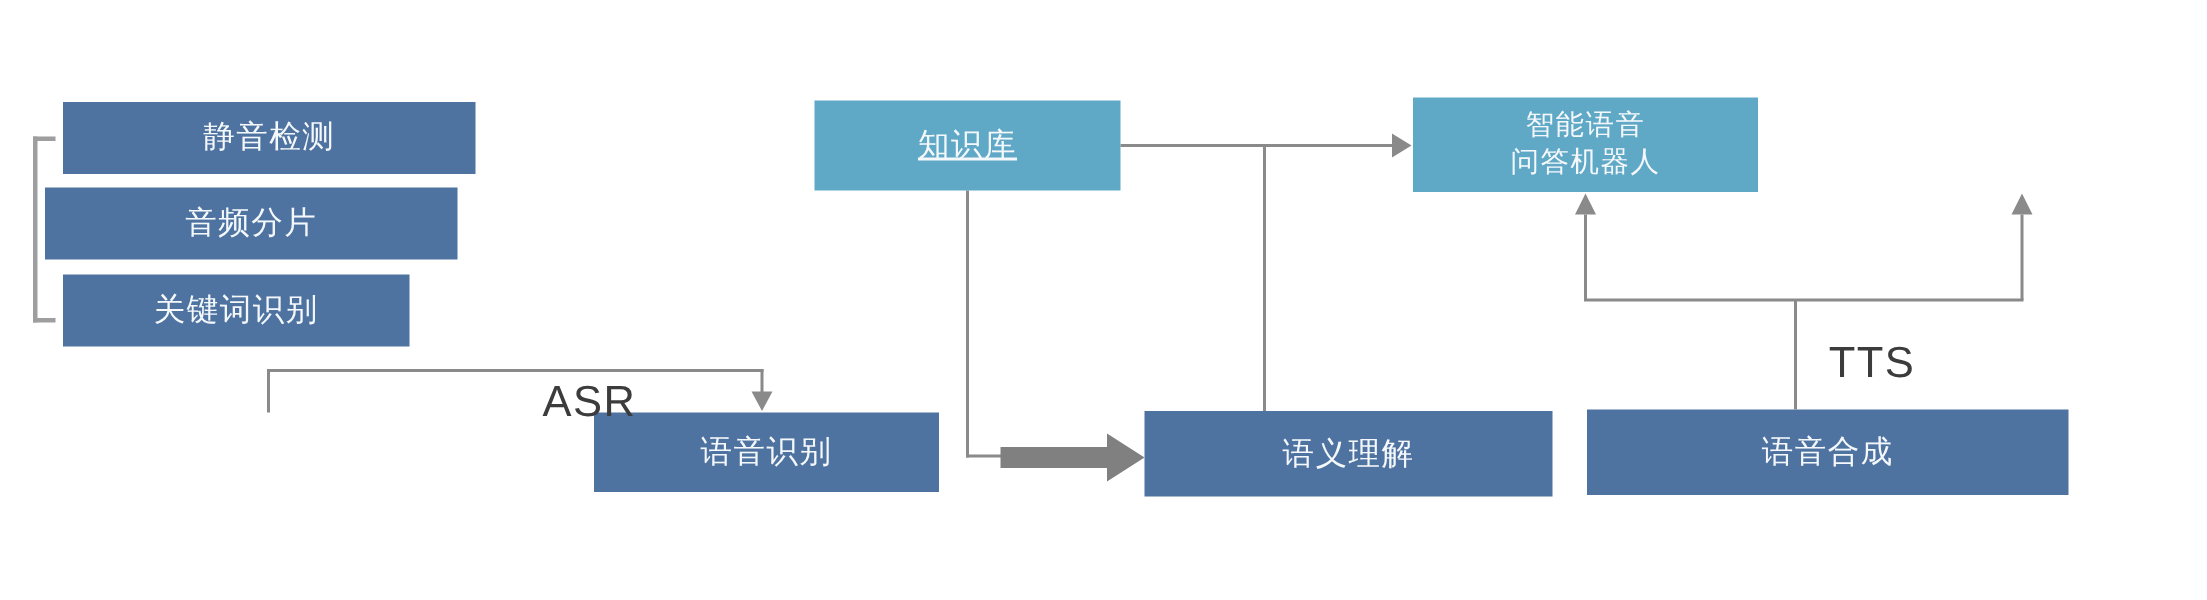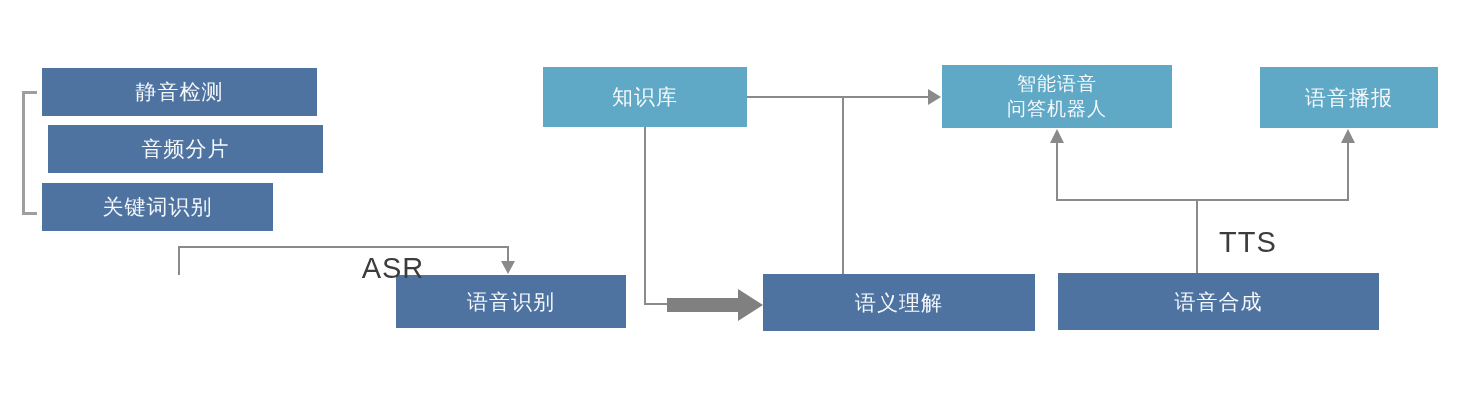--- a/index.html
+++ b/index.html
@@ -42,25 +42,25 @@
   .bracket {
     position: absolute;
     left: 22px; top: 91px;
     width: 12px; height: 118px;
     border-left: 3px solid #9E9E9E;
     border-top: 3px solid #9E9E9E;
     border-bottom: 3px solid #9E9E9E;
   }
   
   .n-silence   { left: 42px;   top: 68px;  width: 275px; height: 48px; }
-  .n-audio     { left: 48px;   top: 125px; width: 275px; height: 48px; }
+  .n-audio     { left: 30px;   top: 125px; width: 275px; height: 48px; }
   .n-keyword   { left: 42px;   top: 183px; width: 231px; height: 48px; }
   .n-wakeup    { left: 40px;   top: 275px; width: 278px; height: 55px; }
   .n-recog     { left: 396px;  top: 275px; width: 230px; height: 53px; }
-  .n-knowledge { left: 543px;  top: 67px;  width: 204px; height: 60px; }
+  .n-knowledge { left: 543px;  top: 67px;  width: 204px; height: 60px; text-decoration: underline; }
   .n-semantic  { left: 763px;  top: 274px; width: 272px; height: 57px; }
   .n-robot     { left: 942px;  top: 65px;  width: 230px; height: 63px; font-size: 19px; }
   .n-broadcast { left: 1260px; top: 67px;  width: 178px; height: 61px; }
   .n-synth     { left: 1058px; top: 273px; width: 321px; height: 57px; }
 </style>
 </head>
 <body>
 
 <div class="canvas">
 
@@ -99,23 +99,20 @@
 
   <div class="vline" style="left:644px; top:127px; width:2px; height:178px;"></div>
   <div class="hline" style="left:644px; top:303px; width:24px; height:2px;"></div>
   <div class="thick-body" style="left:667px; top:298px; width:71px; height:14px;"></div>
   <div class="thick-head" style="left:738px; top:289px;"></div>
 
   <div class="node light n-robot">
     <span>智能语音</span>
     <span>问答机器人</span>
   </div>
-  <div class="node light n-broadcast">
-    <span>语音播报</span>
-  </div>
   <div class="node dark n-synth">
     <span>语音合成</span>
   </div>
 
   <div class="vline" style="left:1196px; top:200px; width:2px; height:73px;"></div>
   <div class="hline" style="left:1056px; top:199px; width:293px; height:2px;"></div>
   <div class="vline" style="left:1056px; top:143px; width:2px; height:57px;"></div>
   <div class="arrow arrow-up" style="left:1050px; top:129px;"></div>
   <div class="vline" style="left:1347px; top:143px; width:2px; height:57px;"></div>
   <div class="arrow arrow-up" style="left:1341px; top:129px;"></div>

